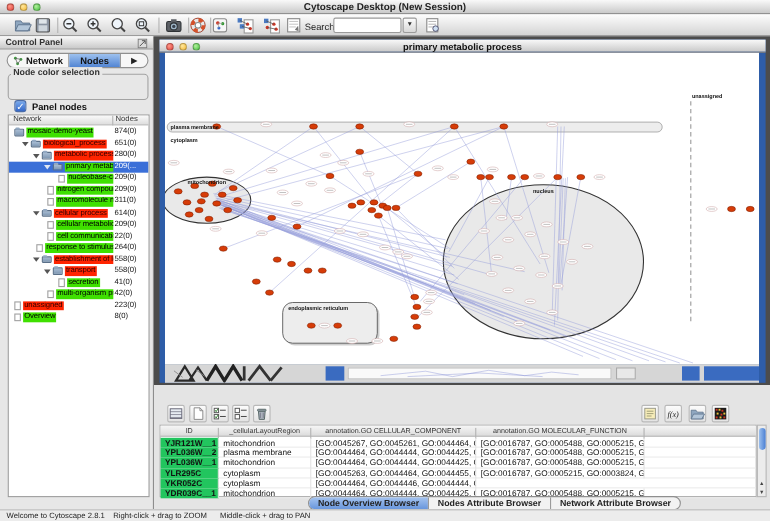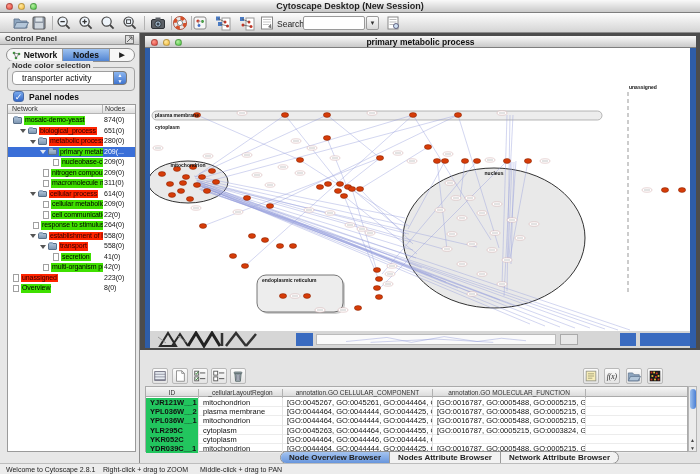--- a/index.html
+++ b/index.html
@@ -193,24 +193,20 @@
         </svg>
       <span>Network</span>
     </div>
     <div class="cp-tab" id="cp-tab-mosaic">
         <span>Nodes</span>
       </div>
     <div class="cp-tab" id="cp-tab-more">▶</div>
   </div>
   <div id="cp-groupbox"></div>
   <div id="cp-group-label">Node color selection</div>
-  <div id="cp-combo">
-    <span>transporter activity</span>
-    <div id="cp-combo-btn">▲<br>▼</div>
-  </div>
   <div id="cp-checkbox">✓</div>
   <div id="cp-checkbox-label">Panel nodes</div>
   <div id="cp-tree">
     <div id="tree-header">
       <span class="c1">Network</span>
       <div class="sep"></div>
       <span class="c2">Nodes</span>
     </div>
     <div id="tree-body">
         <div class="tree-row">

